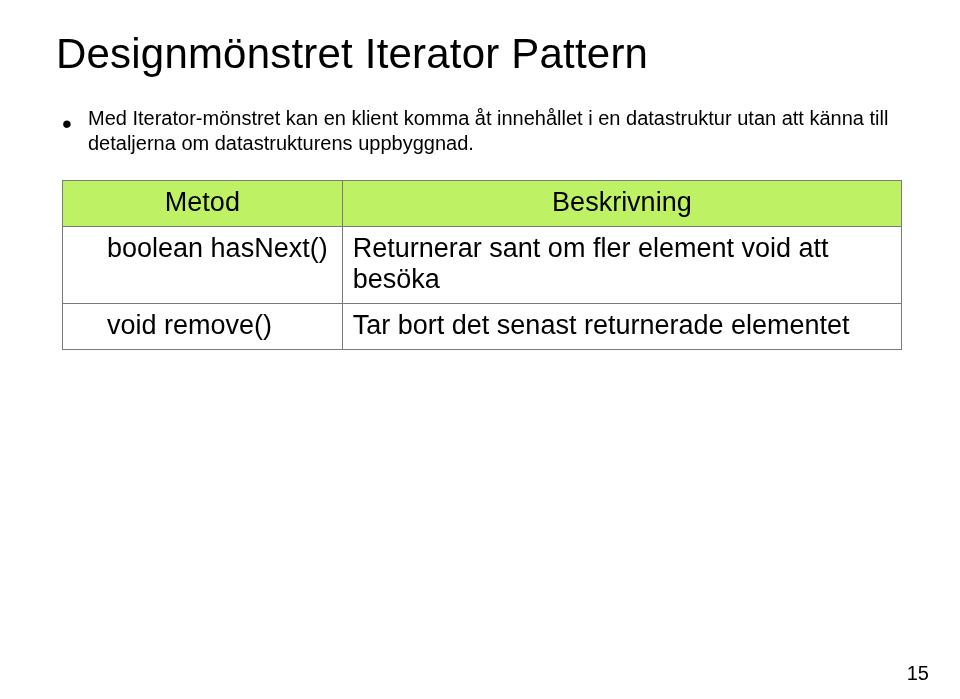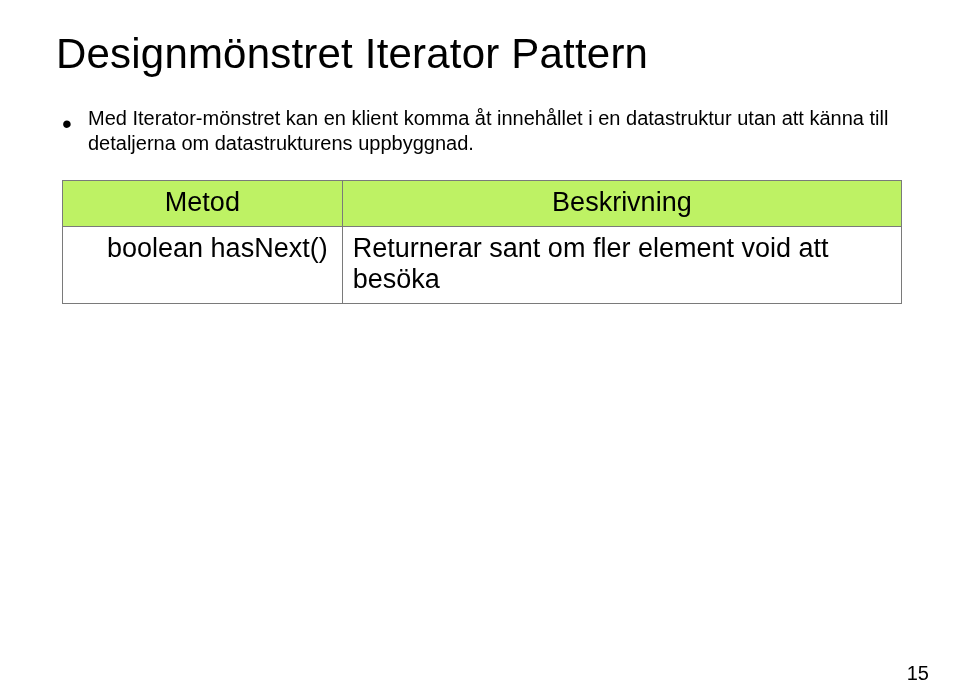--- a/index.html
+++ b/index.html
@@ -81,16 +81,20 @@
     <tr>
       <th>Metod</th>
       <th>Beskrivning</th>
     </tr>
   </thead>
   <tbody>
     <tr>
       <td class="method">boolean hasNext()</td>
       <td>Returnerar sant om fler element void att besöka</td>
     </tr>
+    <tr>
+      <td class="method">void remove()</td>
+      <td>Tar bort det senast returnerade elementet</td>
+    </tr>
   </tbody>
 </table>
 
 <div class="pagenum">15</div>
 
 </body></html>

